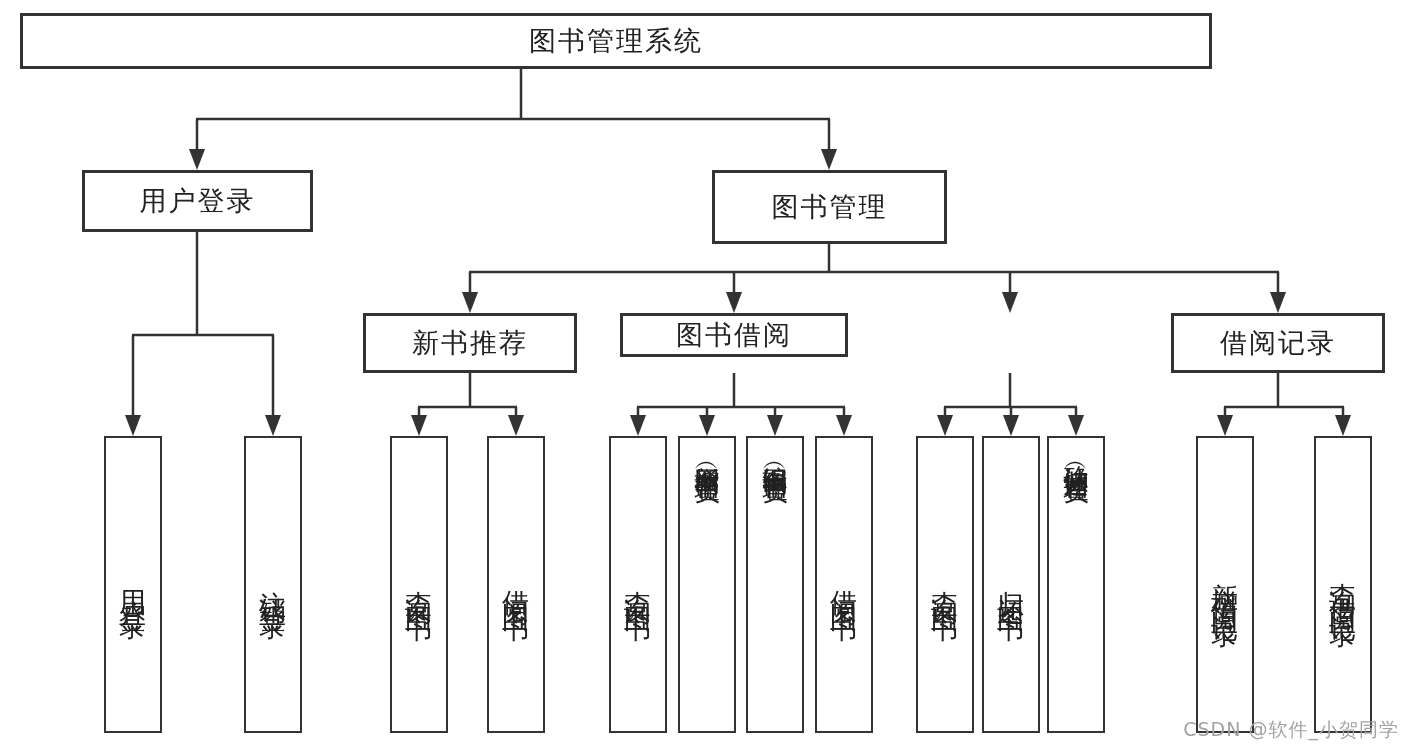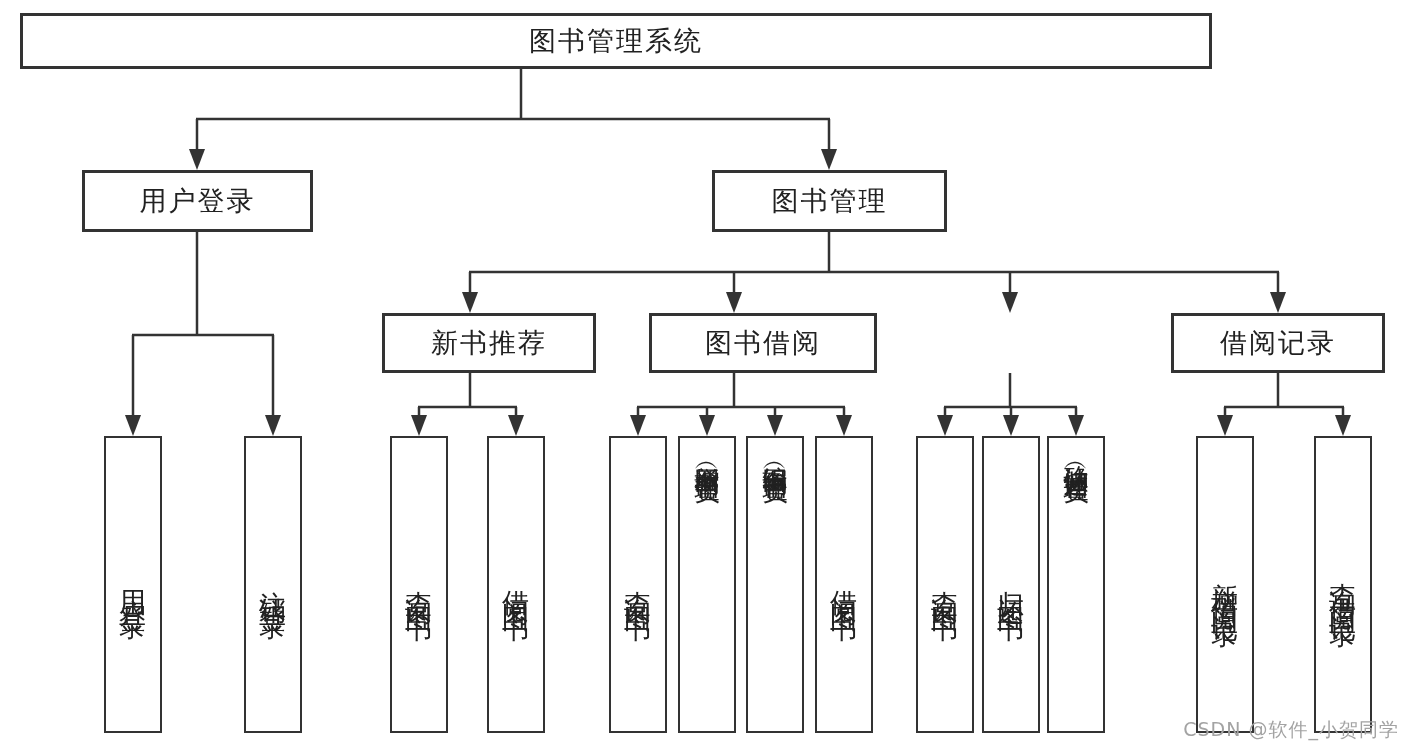--- a/index.html
+++ b/index.html
@@ -125,24 +125,24 @@
       <polygon points="1068,415 1084,415 1076,436"></polygon>
       <line x1="1225" y1="407" x2="1225" y2="420"></line>
       <polygon points="1217,415 1233,415 1225,436"></polygon>
       <line x1="1343" y1="407" x2="1343" y2="420"></line>
       <polygon points="1335,415 1351,415 1343,436"></polygon>
     </svg>
 
   <div class="node hbox" style="left:20px; top:13px; width:1192px; height:56px;">图书管理系统</div>
 
   <div class="node hbox" style="left:82px; top:170px; width:231px; height:62px;">用户登录</div>
-  <div class="node hbox" style="left:712px; top:170px; width:235px; height:62px;">图书管理</div>
+  <div class="node hbox" style="left:712px; top:170px; width:235px; height:74px;">图书管理</div>
 
-  <div class="node hbox" style="left:363px; top:313px; width:214px; height:60px;margin-left:19px;">新书推荐</div>
-  <div class="node hbox" style="left:620px; top:313px; width:228px; height:60px;margin-left:29px;">图书借阅</div>
+  <div class="node hbox" style="left:363px; top:313px; width:214px; height:60px;">新书推荐</div>
+  <div class="node hbox" style="left:620px; top:313px; width:228px; height:44px;">图书借阅</div>
   <div class="node hbox" style="left:1171px; top:313px; width:214px; height:60px;">借阅记录</div>
 
   <div class="node vbox" style="left:104px;">用户登录</div>
   <div class="node vbox" style="left:244px;">注销登录</div>
 
   <div class="node vbox" style="left:390px;">查询图书</div>
   <div class="node vbox" style="left:487px;">借阅图书</div>
 
   <div class="node vbox" style="left:609px;">查询图书</div>
   <div class="node vbox tight" style="left:678px;">新增图书（管理员）</div>

